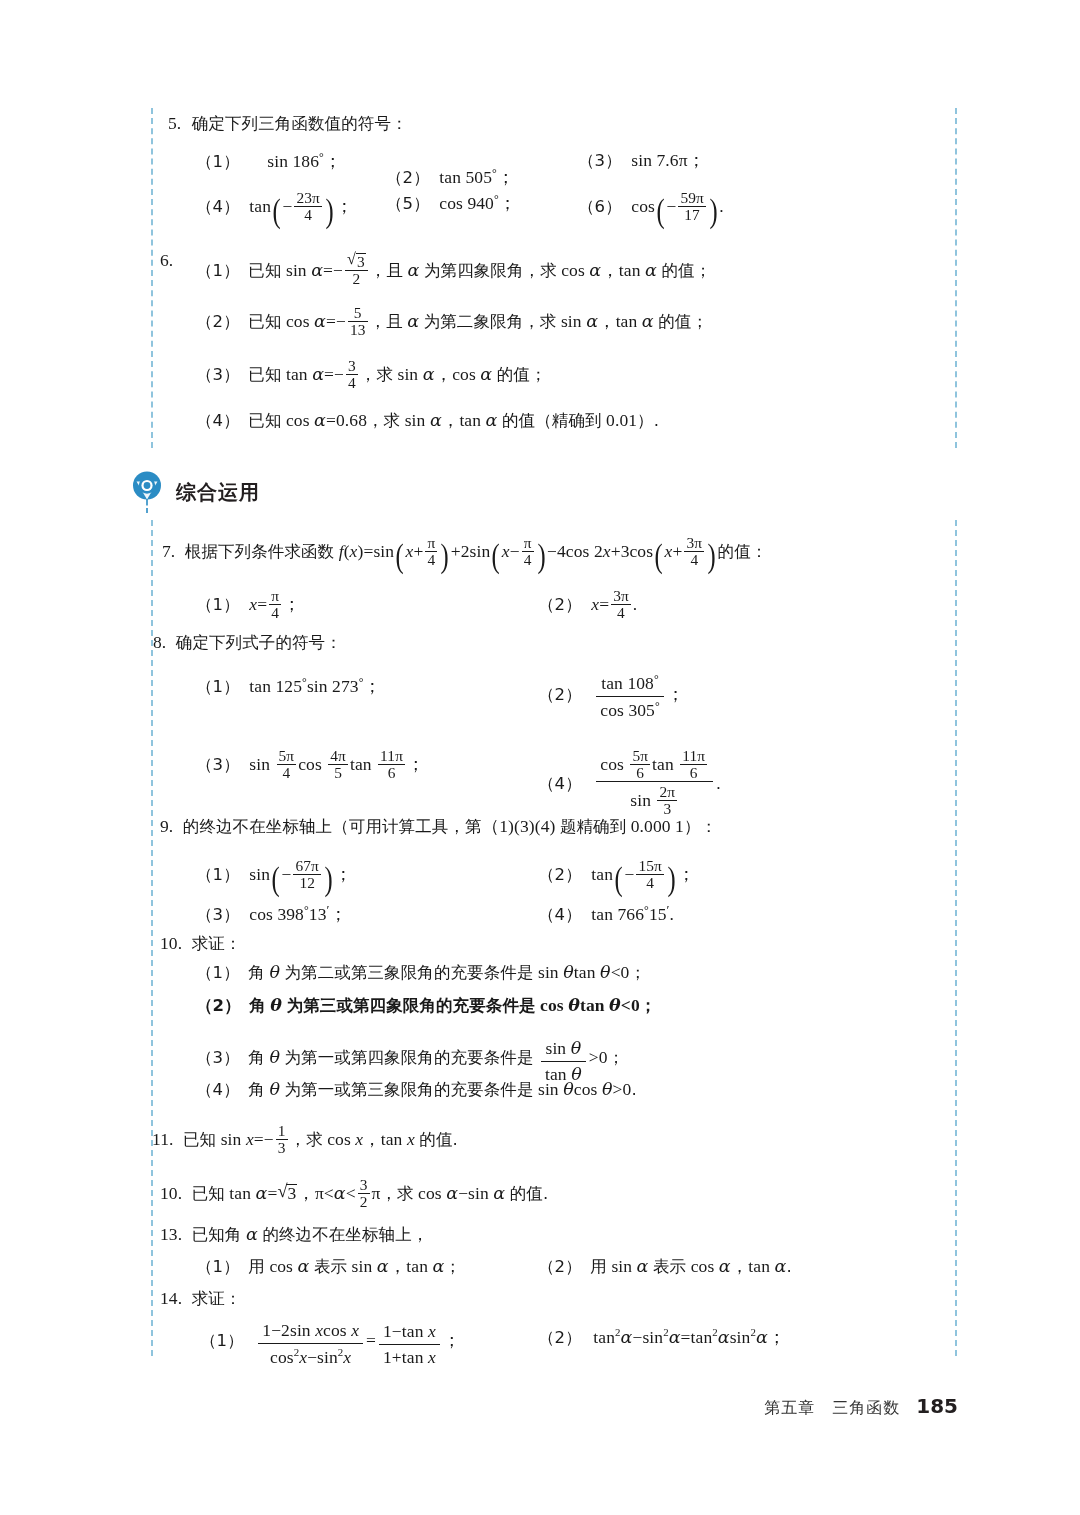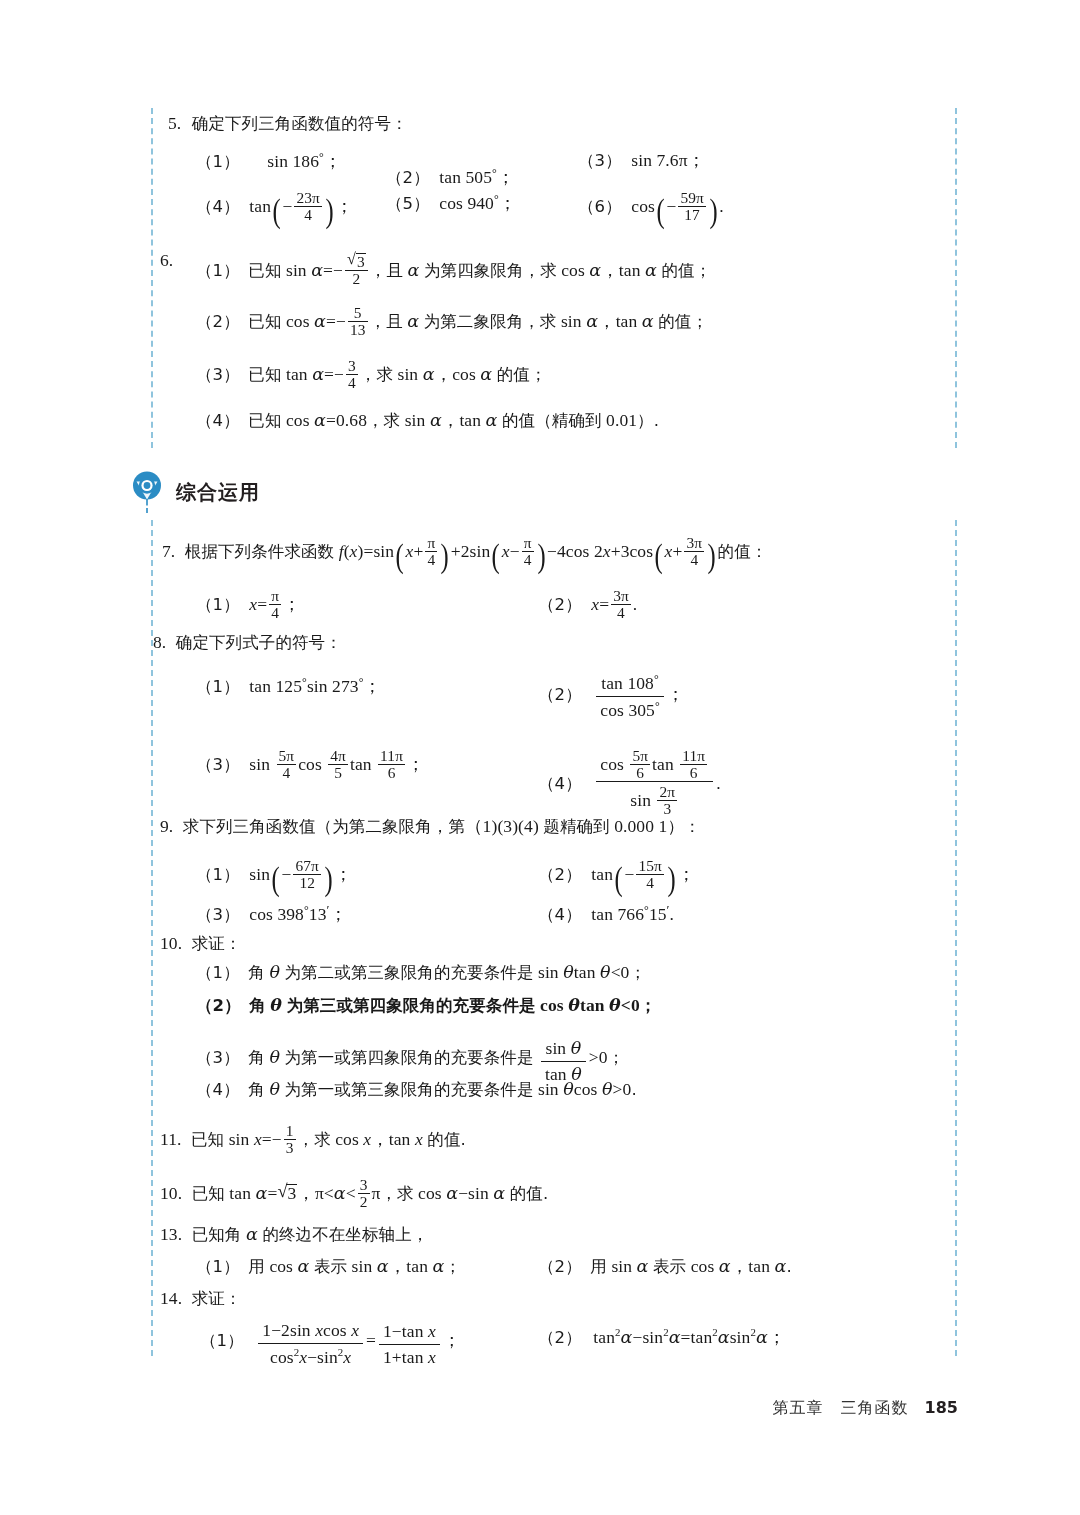--- a/index.html
+++ b/index.html
@@ -146,21 +146,21 @@
     display: flex;
     align-items: baseline;
     gap: 16px;
     font-family: "DejaVu Sans", "Liberation Sans", sans-serif;
     font-size: 16px;
     color: #333;
   }
   .footer .chap { letter-spacing: 1px; }
   .footer .pageno {
     font-family: "DejaVu Sans", sans-serif;
-    font-size: 16px;
+    font-size: 20px;
     font-weight: 700;
     color: #231f20;
     text-align: center;
   }
 </style>
 </head>
 <body>
 
 <div class="page">
 
@@ -278,21 +278,21 @@
     </div>
     <div class="ln" style="left:538px; top:748px;">
       <span class="cn">（4）</span>
       <span class="m" style="margin-left:7px;"><span class="bfrac"><span class="nu">cos <span class="frac"><span class="nu">5π</span><span class="de">6</span></span>tan <span class="frac"><span class="nu">11π</span><span class="de">6</span></span></span><span class="de">sin <span class="frac"><span class="nu">2π</span><span class="de">3</span></span></span></span>.</span>
     </div>
   </div>
 
   <div class="blk">
     <div class="ln" style="left:160px; top:818px;">
       <span class="num">9.</span>
-      <span class="cn" style="margin-left:5px;">求下列三角函数值（为第二象限角，第</span><span class="m">（1)(3)(4) </span><span class="cn">题精确到</span><span class="m"> 0.000 1</span><span class="cn">）：</span>
+      <span class="cn" style="margin-left:5px;">的终边不在坐标轴上（可用计算工具，第</span><span class="m">（1)(3)(4) </span><span class="cn">题精确到</span><span class="m"> 0.000 1</span><span class="cn">）：</span>
     </div>
 
     <div class="ln" style="left:196px; top:858px;">
       <span class="cn">（1）</span>
       <span class="m" style="margin-left:5px;">sin<span class="pbig">(</span>−<span class="frac"><span class="nu">67π</span><span class="de">12</span></span><span class="pbig">)</span>；</span>
     </div>
     <div class="ln" style="left:538px; top:858px;">
       <span class="cn">（2）</span>
       <span class="m" style="margin-left:5px;">tan<span class="pbig">(</span>−<span class="frac"><span class="nu">15π</span><span class="de">4</span></span><span class="pbig">)</span>；</span>
     </div>
@@ -325,21 +325,21 @@
       <span class="cn">（3）</span>
       <span class="cn" style="margin-left:4px;">角</span><span class="m"> <span class="gk">θ</span> </span><span class="cn">为第一或第四象限角的充要条件是</span><span class="m"> <span class="bfrac"><span class="nu">sin <span class="gk">θ</span></span><span class="de">tan <span class="gk">θ</span></span></span>&gt;0</span><span class="cn">；</span>
     </div>
     <div class="ln" style="left:196px; top:1081px;">
       <span class="cn">（4）</span>
       <span class="cn" style="margin-left:4px;">角</span><span class="m"> <span class="gk">θ</span> </span><span class="cn">为第一或第三象限角的充要条件是</span><span class="m"> sin <span class="gk">θ</span>cos <span class="gk">θ</span>&gt;0</span><span class="cn">.</span>
     </div>
   </div>
 
   <div class="blk">
-    <div class="ln" style="left:160px; top:1123px;">
+    <div class="ln" style="left:152px; top:1123px;">
       <span class="num">11.</span>
       <span class="cn" style="margin-left:5px;">已知</span><span class="m"> sin <span class="it">x</span>=−<span class="frac"><span class="nu">1</span><span class="de">3</span></span></span><span class="cn">，求</span><span class="m"> cos <span class="it">x</span>，tan <span class="it">x</span> </span><span class="cn">的值.</span>
     </div>
   </div>
 
   <div class="blk">
     <div class="ln" style="left:160px; top:1177px;">
       <span class="num">10.</span>
       <span class="cn" style="margin-left:5px;">已知</span><span class="m"> tan <span class="gk">α</span>=<span class="sqrt"><span class="rad">3</span></span>，π&lt;<span class="gk">α</span>&lt;<span class="frac"><span class="nu">3</span><span class="de">2</span></span>π</span><span class="cn">，求</span><span class="m"> cos <span class="gk">α</span>−sin <span class="gk">α</span> </span><span class="cn">的值.</span>
     </div>

